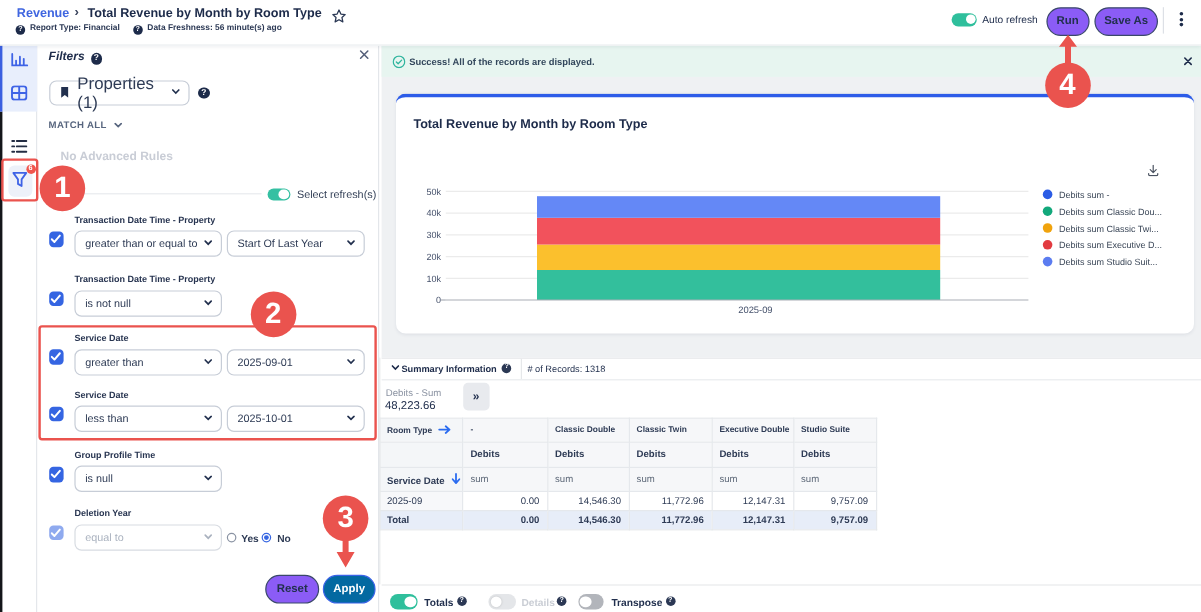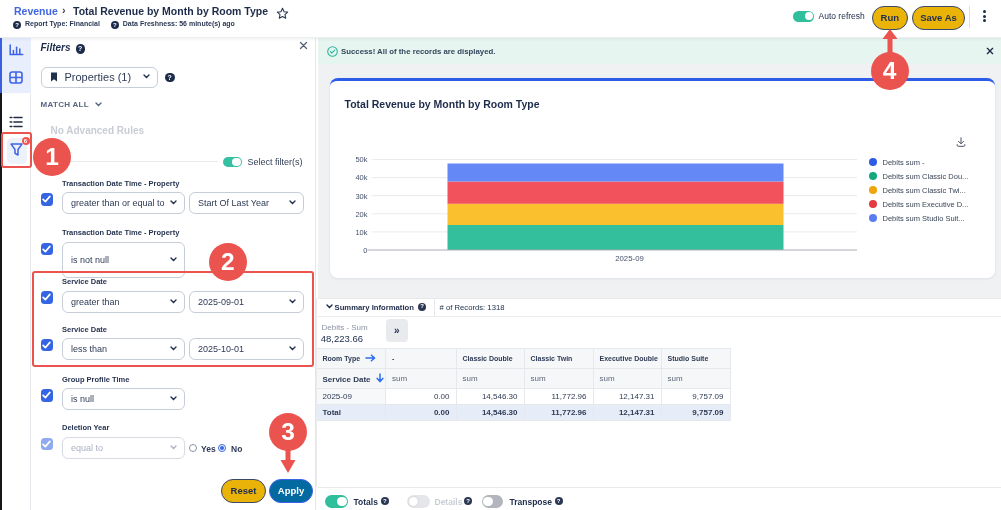--- a/index.html
+++ b/index.html
@@ -8,21 +8,21 @@
   .abs{position:absolute;box-sizing:border-box;}
   .qi{display:inline-block;border-radius:50%;background:#1d2b4a;color:#fff;text-align:center;font-weight:bold;}
   .sel{position:absolute;box-sizing:border-box;background:#fff;border:1px solid #c7cdd7;border-radius:6px;
        display:flex;align-items:center;padding:0 8px;font-size:9px;color:#2e3b55;}
   .sel .chev{position:absolute;right:7px;top:50%;margin-top:-3px;}
   .flabel{position:absolute;font-size:7.5px;font-weight:bold;color:#273450;white-space:nowrap;}
   .cbx{position:absolute;width:12.5px;height:12.5px;background:#3565e2;border-radius:3.5px;}
   .cbx svg{position:absolute;left:1.5px;top:2px;}
   .toggle{position:absolute;border-radius:999px;}
   .knob{position:absolute;background:#fff;border-radius:50%;}
-  .pillbtn{position:absolute;border-radius:999px;background:#eab308;border:1.2px solid #3a486a;color:#22304e;
+  .pillbtn{position:absolute;border-radius:999px;background:#8b5cf6;border:1.2px solid #3a486a;color:#22304e;
            font-weight:bold;display:flex;align-items:center;justify-content:center;}
   .redc{position:absolute;background:#ea534e;border-radius:50%;color:#fff;font-weight:bold;
         display:flex;align-items:center;justify-content:center;font-size:24.5px;z-index:50;}
   .legend-row{position:absolute;font-size:7.5px;color:#3a4657;white-space:nowrap;}
   .legend-row i{position:absolute;left:0;top:50%;margin-top:-4.4px;width:8.8px;height:8.8px;border-radius:50%;}
   .legend-row span{margin-left:14px;}
   table.pvt{border-collapse:collapse;table-layout:fixed;font-size:8px;color:#2e3b55;}
   table.pvt td{border:1px solid #e5e8ec;padding:0 6px;overflow:hidden;white-space:nowrap;}
 </style>
 </head>
@@ -84,39 +84,39 @@
 <div class="abs" style="left:40.5px;top:42px;font-size:10px;font-weight:bold;color:#1d2b4a;font-style:italic;">Filters</div>
 <span class="qi abs" style="left:75.5px;top:44px;width:9.5px;height:9.5px;line-height:9.5px;font-size:7px;">?</span>
 <svg class="abs" style="left:299px;top:41px;" width="9" height="9" viewBox="0 0 9 9" stroke="#55607a" stroke-width="1.3" stroke-linecap="round">
     <path d="M1.5 1.5l6 6M7.5 1.5l-6 6"></path>
   </svg>
 
 <div class="sel" style="left:40.5px;top:67px;width:117.5px;height:20.5px;">
   <svg width="8" height="10" viewBox="0 0 8 10" style="margin-right:7px;">
       <path d="M1 0.5h6v9L4 7.2 1 9.5z" fill="#22304e"></path>
     </svg>
-  <span style="font-size:11px;">Properties (1)</span>
+  <span style="font-size:14px;">Properties (1)</span>
   <svg class="chev" width="7" height="5" viewBox="0 0 7 5" fill="none" stroke="#22304e" stroke-width="1.4" stroke-linecap="round">
       <path d="M1 1l2.5 2.5L6 1"></path>
     </svg>
 </div>
 <span class="qi abs" style="left:165px;top:72.5px;width:9.5px;height:9.5px;line-height:9.5px;font-size:7px;">?</span>
 
 <div class="abs" style="left:40.5px;top:100px;font-size:8px;font-weight:bold;color:#58667f;letter-spacing:0.3px;">MATCH ALL
   <svg width="7" height="5" viewBox="0 0 7 5" fill="none" stroke="#58667f" stroke-width="1.4" stroke-linecap="round" style="margin-left:4px;">
       <path d="M1 1l2.5 2.5L6 1"></path>
     </svg>
 </div>
 <div class="abs" style="left:50.5px;top:125px;font-size:10px;font-weight:bold;color:#c9cdd6;text-align:right;">No Advanced Rules</div>
 
 <div class="abs" style="left:44px;top:161px;width:174px;height:1px;background:#e8eaee;"></div>
 <div class="toggle" style="left:222.5px;top:156.5px;width:19px;height:10.5px;background:#35c0a2;">
   <div class="knob" style="right:1px;top:1px;width:8.5px;height:8.5px;"></div>
 </div>
-<div class="abs" style="left:247.5px;top:157px;font-size:9px;color:#323f56;">Select filter(s)</div>
+<div class="abs" style="left:247.5px;top:157px;font-size:9px;color:#323f56;">Select refresh(s)</div>
 
 <div class="flabel" style="left:62px;top:178.5px;">Transaction Date Time - Property</div>
 <div class="cbx" style="left:40.5px;top:193px;">
     <svg width="9" height="8" viewBox="0 0 12 10" fill="none" stroke="#fff" stroke-width="2.2" stroke-linecap="round" stroke-linejoin="round">
       <path d="M1.5 5.5l3 3L10.5 1.5"></path>
     </svg>
   </div>
 <div class="sel" style="left:62px;top:192px;width:123px;height:22px;">greater than or equal to
   <svg class="chev" width="7" height="5" viewBox="0 0 7 5" fill="none" stroke="#22304e" stroke-width="1.4" stroke-linecap="round">
       <path d="M1 1l2.5 2.5L6 1"></path>
@@ -125,21 +125,21 @@
   <svg class="chev" width="7" height="5" viewBox="0 0 7 5" fill="none" stroke="#22304e" stroke-width="1.4" stroke-linecap="round">
       <path d="M1 1l2.5 2.5L6 1"></path>
     </svg></div>
 
 <div class="flabel" style="left:62px;top:228px;">Transaction Date Time - Property</div>
 <div class="cbx" style="left:40.5px;top:242.5px;">
     <svg width="9" height="8" viewBox="0 0 12 10" fill="none" stroke="#fff" stroke-width="2.2" stroke-linecap="round" stroke-linejoin="round">
       <path d="M1.5 5.5l3 3L10.5 1.5"></path>
     </svg>
   </div>
-<div class="sel" style="left:62px;top:241.5px;width:123px;height:36px;">is not null
+<div class="sel" style="left:62px;top:241.5px;width:123px;height:22px;">is not null
   <svg class="chev" width="7" height="5" viewBox="0 0 7 5" fill="none" stroke="#22304e" stroke-width="1.4" stroke-linecap="round">
       <path d="M1 1l2.5 2.5L6 1"></path>
     </svg></div>
 
 <div class="flabel" style="left:62px;top:277.3px;">Service Date</div>
 <div class="cbx" style="left:40.5px;top:291px;">
     <svg width="9" height="8" viewBox="0 0 12 10" fill="none" stroke="#fff" stroke-width="2.2" stroke-linecap="round" stroke-linejoin="round">
       <path d="M1.5 5.5l3 3L10.5 1.5"></path>
     </svg>
   </div>
@@ -275,20 +275,28 @@
         <tr style="height:20px;font-size:7px;">
   <td style="background:#f4f6f8;font-weight:bold;">Room Type <svg width="11" height="8" viewBox="0 0 11 8" style="vertical-align:-1px;margin-left:3px;" fill="none" stroke="#2b6cf0" stroke-width="1.5" stroke-linecap="round" stroke-linejoin="round">
               <path d="M1 4h8.2M6.4 1.2L9.6 4 6.4 6.8"></path>
             </svg></td>
   <td style="background:#f6f7f9;font-weight:bold;">-</td>
   <td style="background:#f6f7f9;font-weight:bold;">Classic Double</td>
   <td style="background:#f6f7f9;font-weight:bold;">Classic Twin</td>
   <td style="background:#f6f7f9;font-weight:bold;">Executive Double</td>
   <td style="background:#f6f7f9;font-weight:bold;">Studio Suite</td>
 </tr>
+<tr style="height:21px;">
+  <td style="background:#f4f6f8;"></td>
+  <td style="background:#f6f7f9;font-weight:bold;">Debits</td>
+  <td style="background:#f6f7f9;font-weight:bold;">Debits</td>
+  <td style="background:#f6f7f9;font-weight:bold;">Debits</td>
+  <td style="background:#f6f7f9;font-weight:bold;">Debits</td>
+  <td style="background:#f6f7f9;font-weight:bold;">Debits</td>
+</tr>
 <tr style="height:20px;">
   <td style="background:#f4f6f8;font-weight:bold;">Service Date <svg width="8" height="10" viewBox="0 0 8 10" style="vertical-align:-1px;margin-left:3px;" fill="none" stroke="#2b6cf0" stroke-width="1.5" stroke-linecap="round" stroke-linejoin="round">
               <path d="M4 1v7.2M1.2 5.4L4 8.6 6.8 5.4"></path>
             </svg></td>
   <td style="background:#f6f7f9;color:#5d6878;">sum</td>
   <td style="background:#f6f7f9;color:#5d6878;">sum</td>
   <td style="background:#f6f7f9;color:#5d6878;">sum</td>
   <td style="background:#f6f7f9;color:#5d6878;">sum</td>
   <td style="background:#f6f7f9;color:#5d6878;">sum</td>
 </tr>

